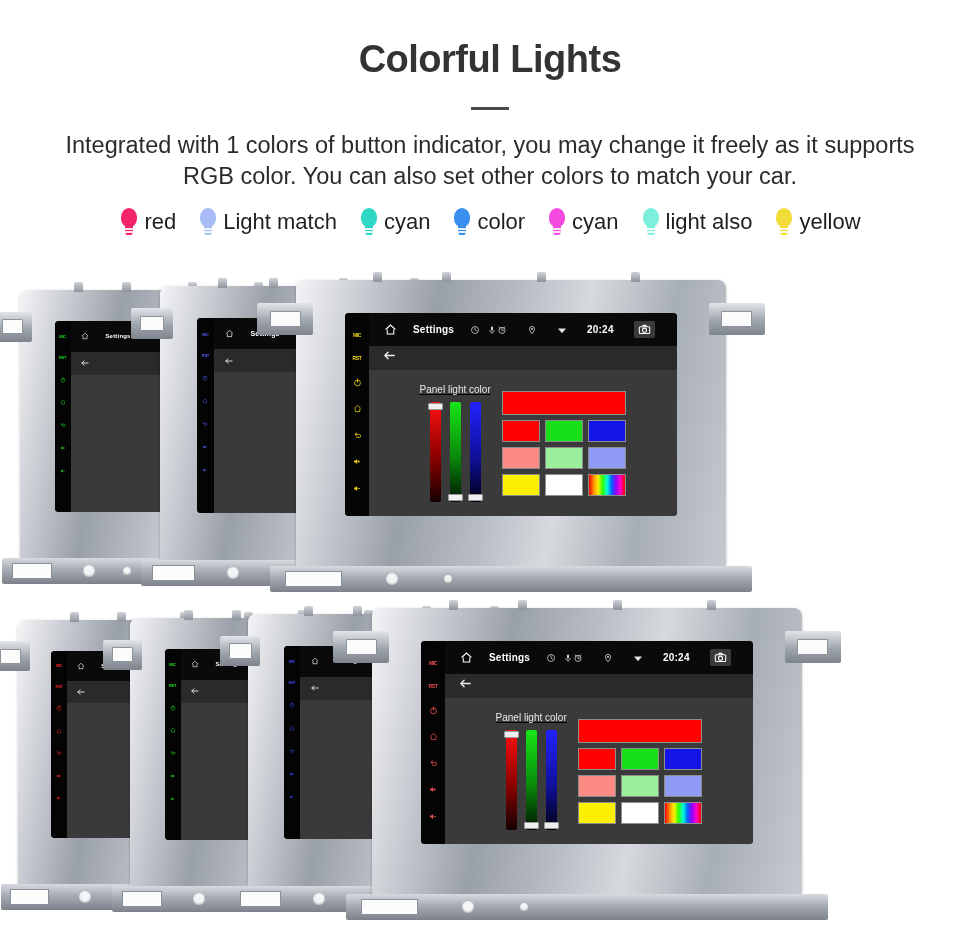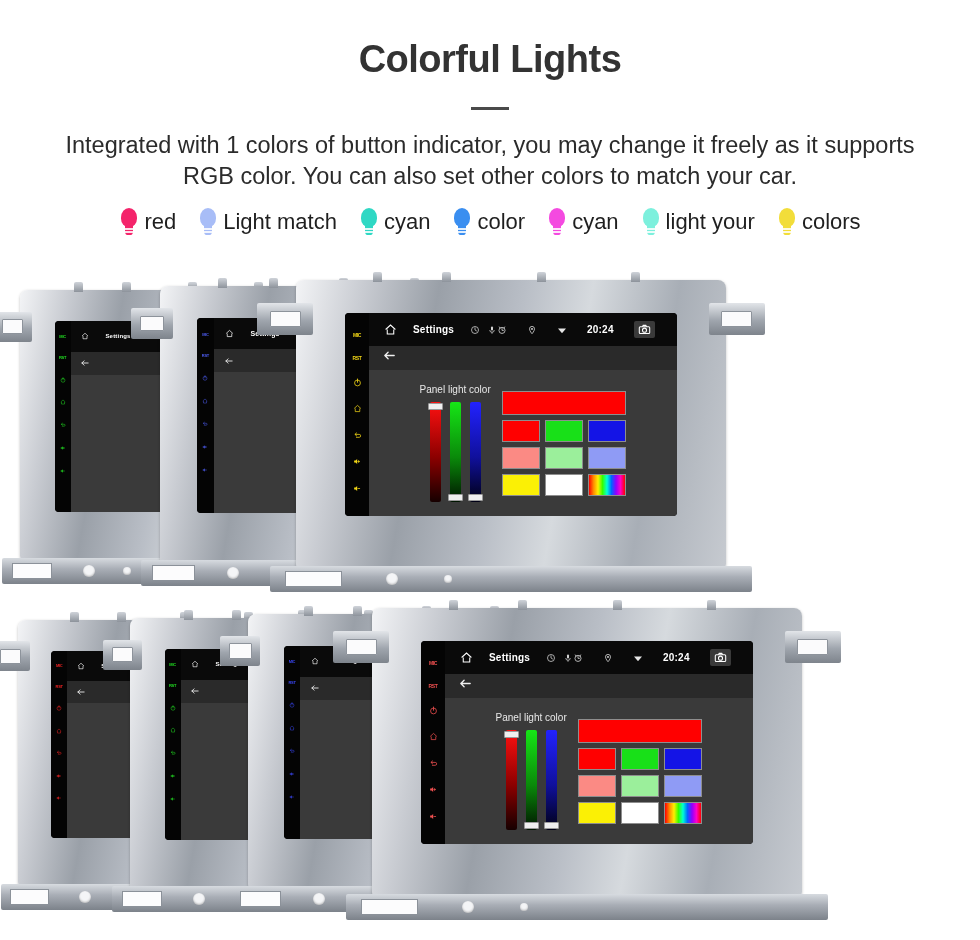--- a/index.html
+++ b/index.html
@@ -173,21 +173,21 @@
   }
   
   .content {
     position:absolute; left:7%; right:0; top:28%; bottom:0;
     background:#3a3a3a;
     display:flex; align-items:center; justify-content:center;
     gap: 5%;
   }
 
   
-  .plc { display:flex; align-items:center; gap: 4%; width:88%; justify-content:center; }
+  .plc { display:flex; align-items:center; gap: 4%; width:88%; justify-content:center;text-decoration:underline; }
   .plc-left { display:flex; flex-direction:column; align-items:center; }
   .plc-label { color:#e8e8e8; font-size: 10px; margin-bottom: 7px; white-space:nowrap; }
   .sliders { display:flex; gap: 9px; align-items:flex-start; }
   .slider { position:relative; width: 11px; height: 100px; border-radius:2px; }
   .slider.r { background: linear-gradient(180deg, #ff1111 0%, #8c0000 55%, #160000 100%); }
   .slider.g { background: linear-gradient(180deg, #16e616 0%, #0a8a0a 55%, #001400 100%); }
   .slider.b { background: linear-gradient(180deg, #2222ff 0%, #10109c 55%, #000014 100%); }
   .thumb {
     position:absolute; left:-2px; width: 15px; height: 7px;
     background:#efefef; border:1px solid #9a9a9a; border-radius:1px;
@@ -262,28 +262,28 @@
           <span class="glass"></span>
           <span class="base"></span>
         </span>
         <span class="legend-label">cyan</span>
       </div>
       <div class="legend-item">
         <span class="bulb" style="color: rgb(125, 240, 221);">
           <span class="glass"></span>
           <span class="base"></span>
         </span>
-        <span class="legend-label">light your</span>
+        <span class="legend-label">light also</span>
       </div>
       <div class="legend-item">
         <span class="bulb" style="color: rgb(242, 221, 58);">
           <span class="glass"></span>
           <span class="base"></span>
         </span>
-        <span class="legend-label">colors</span>
+        <span class="legend-label">yellow</span>
       </div>
     </div>
 
   <div class="group group-top" id="group-top">
       <div class="unit" style="left: 20px; top: 18px; width: 300px; height: 272px; z-index: 1;">
     <div class="bezel"></div>
     <span class="clip" style="left:18.0%"></span>
         <span class="clip" style="left:34.0%"></span>
         <span class="clip" style="left:56.0%"></span>
         <span class="clip" style="left:78.0%"></span>

